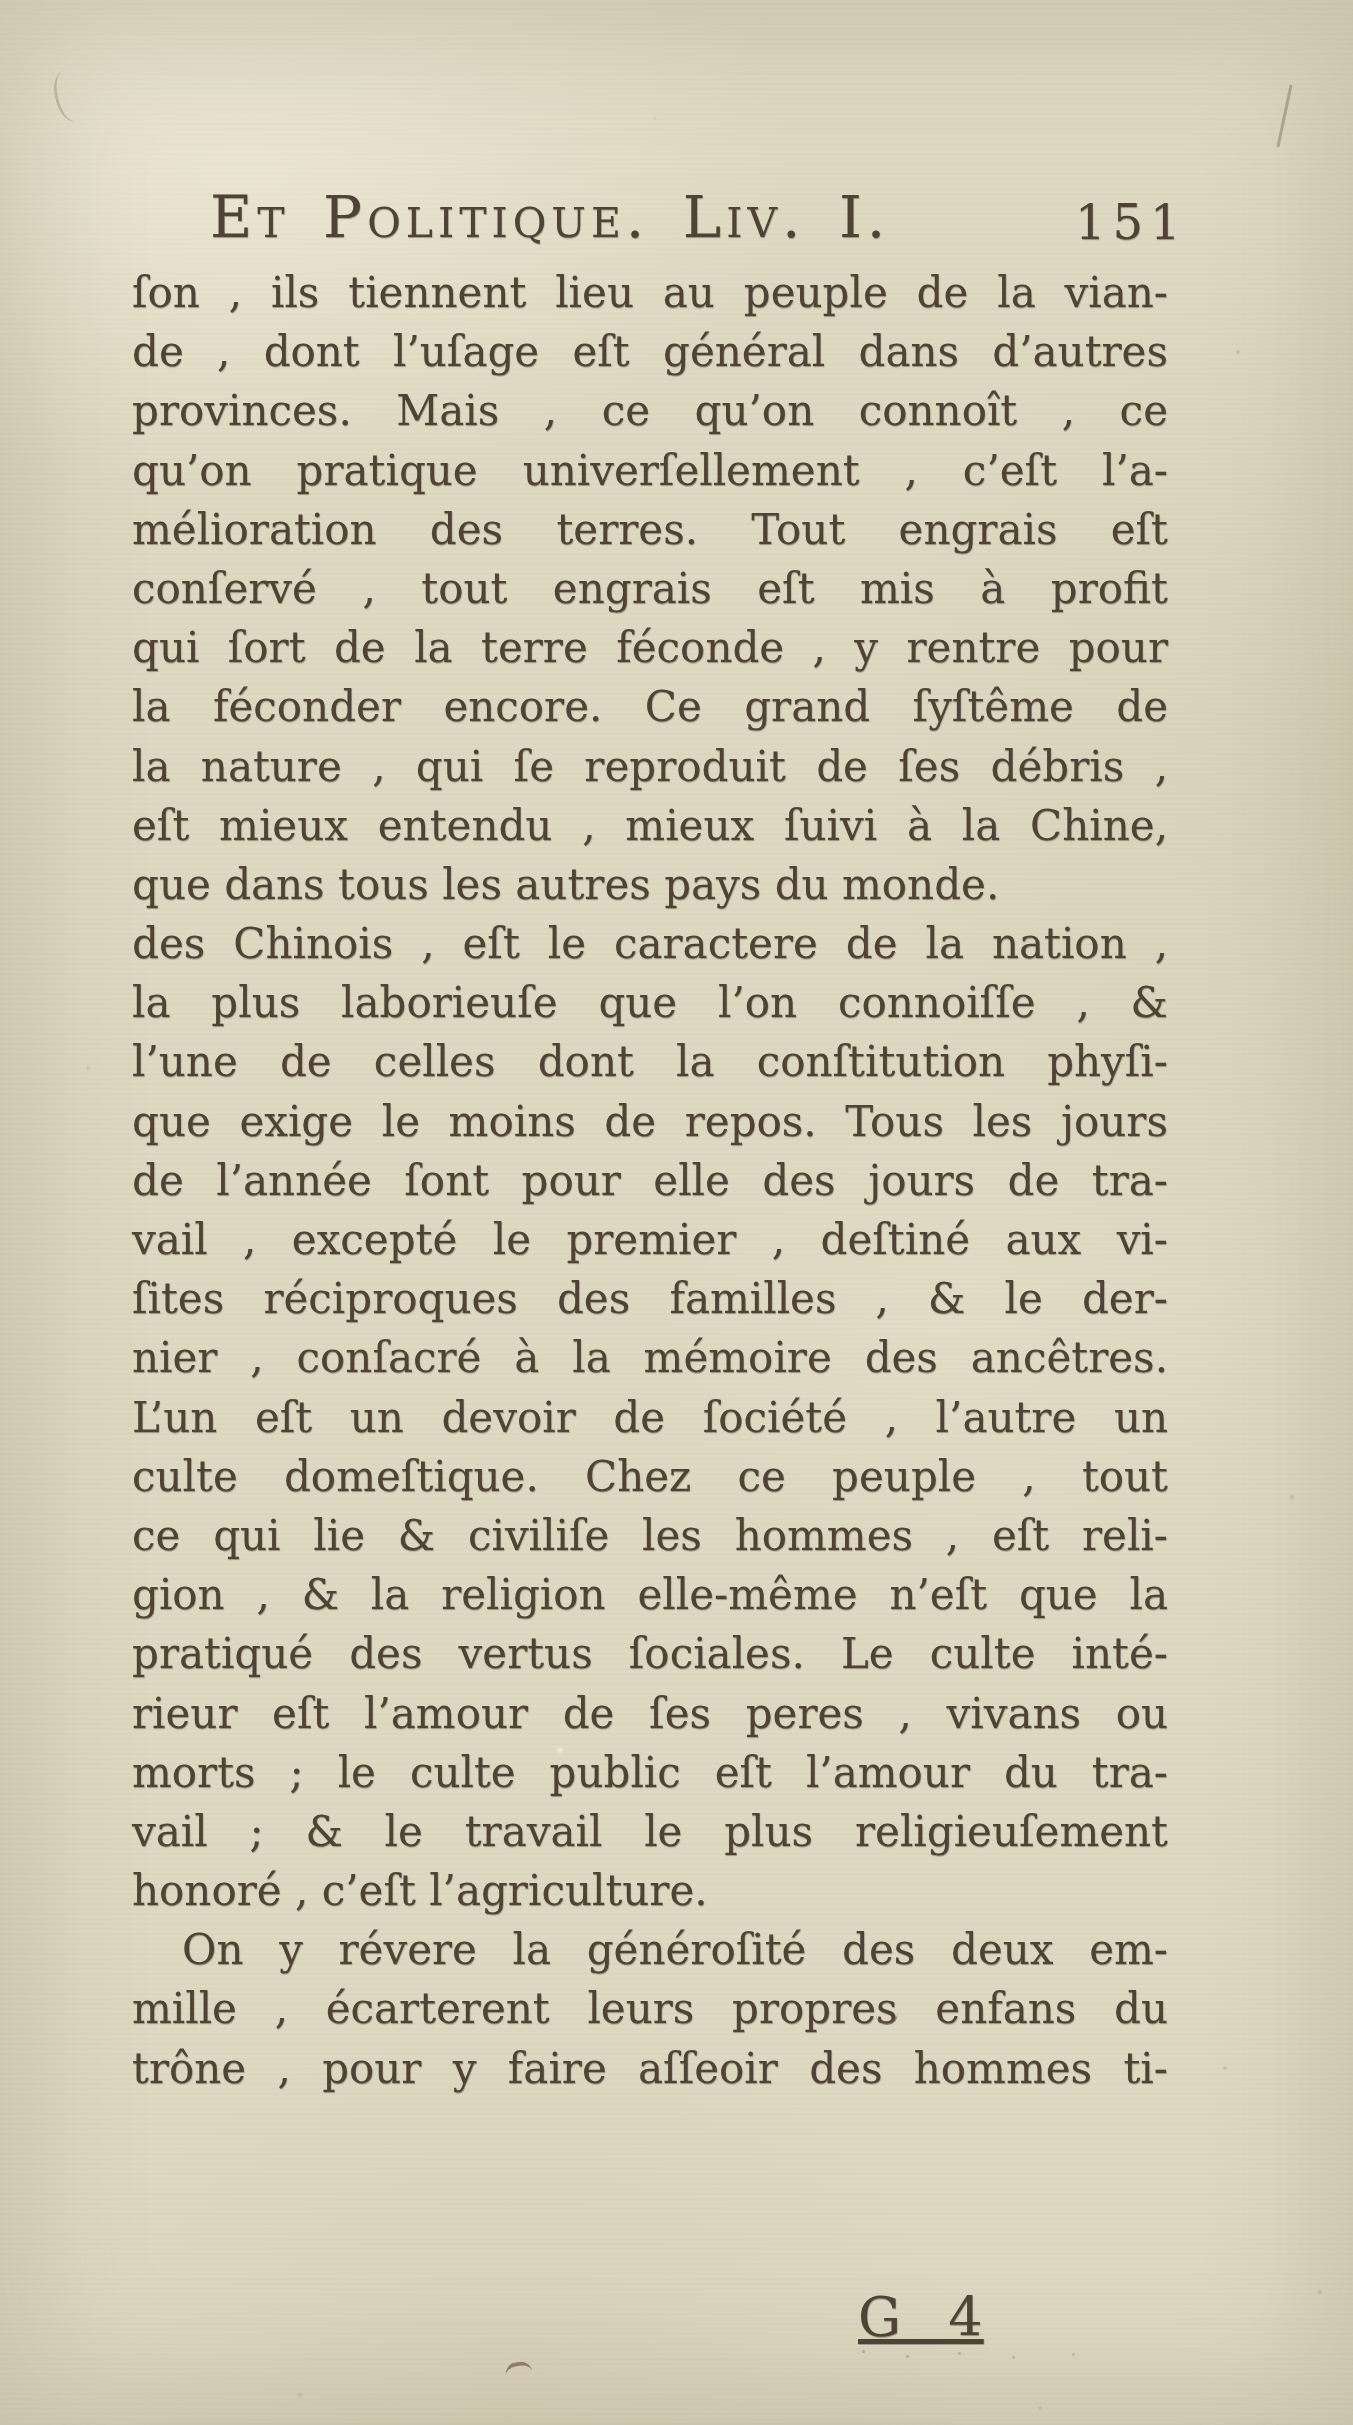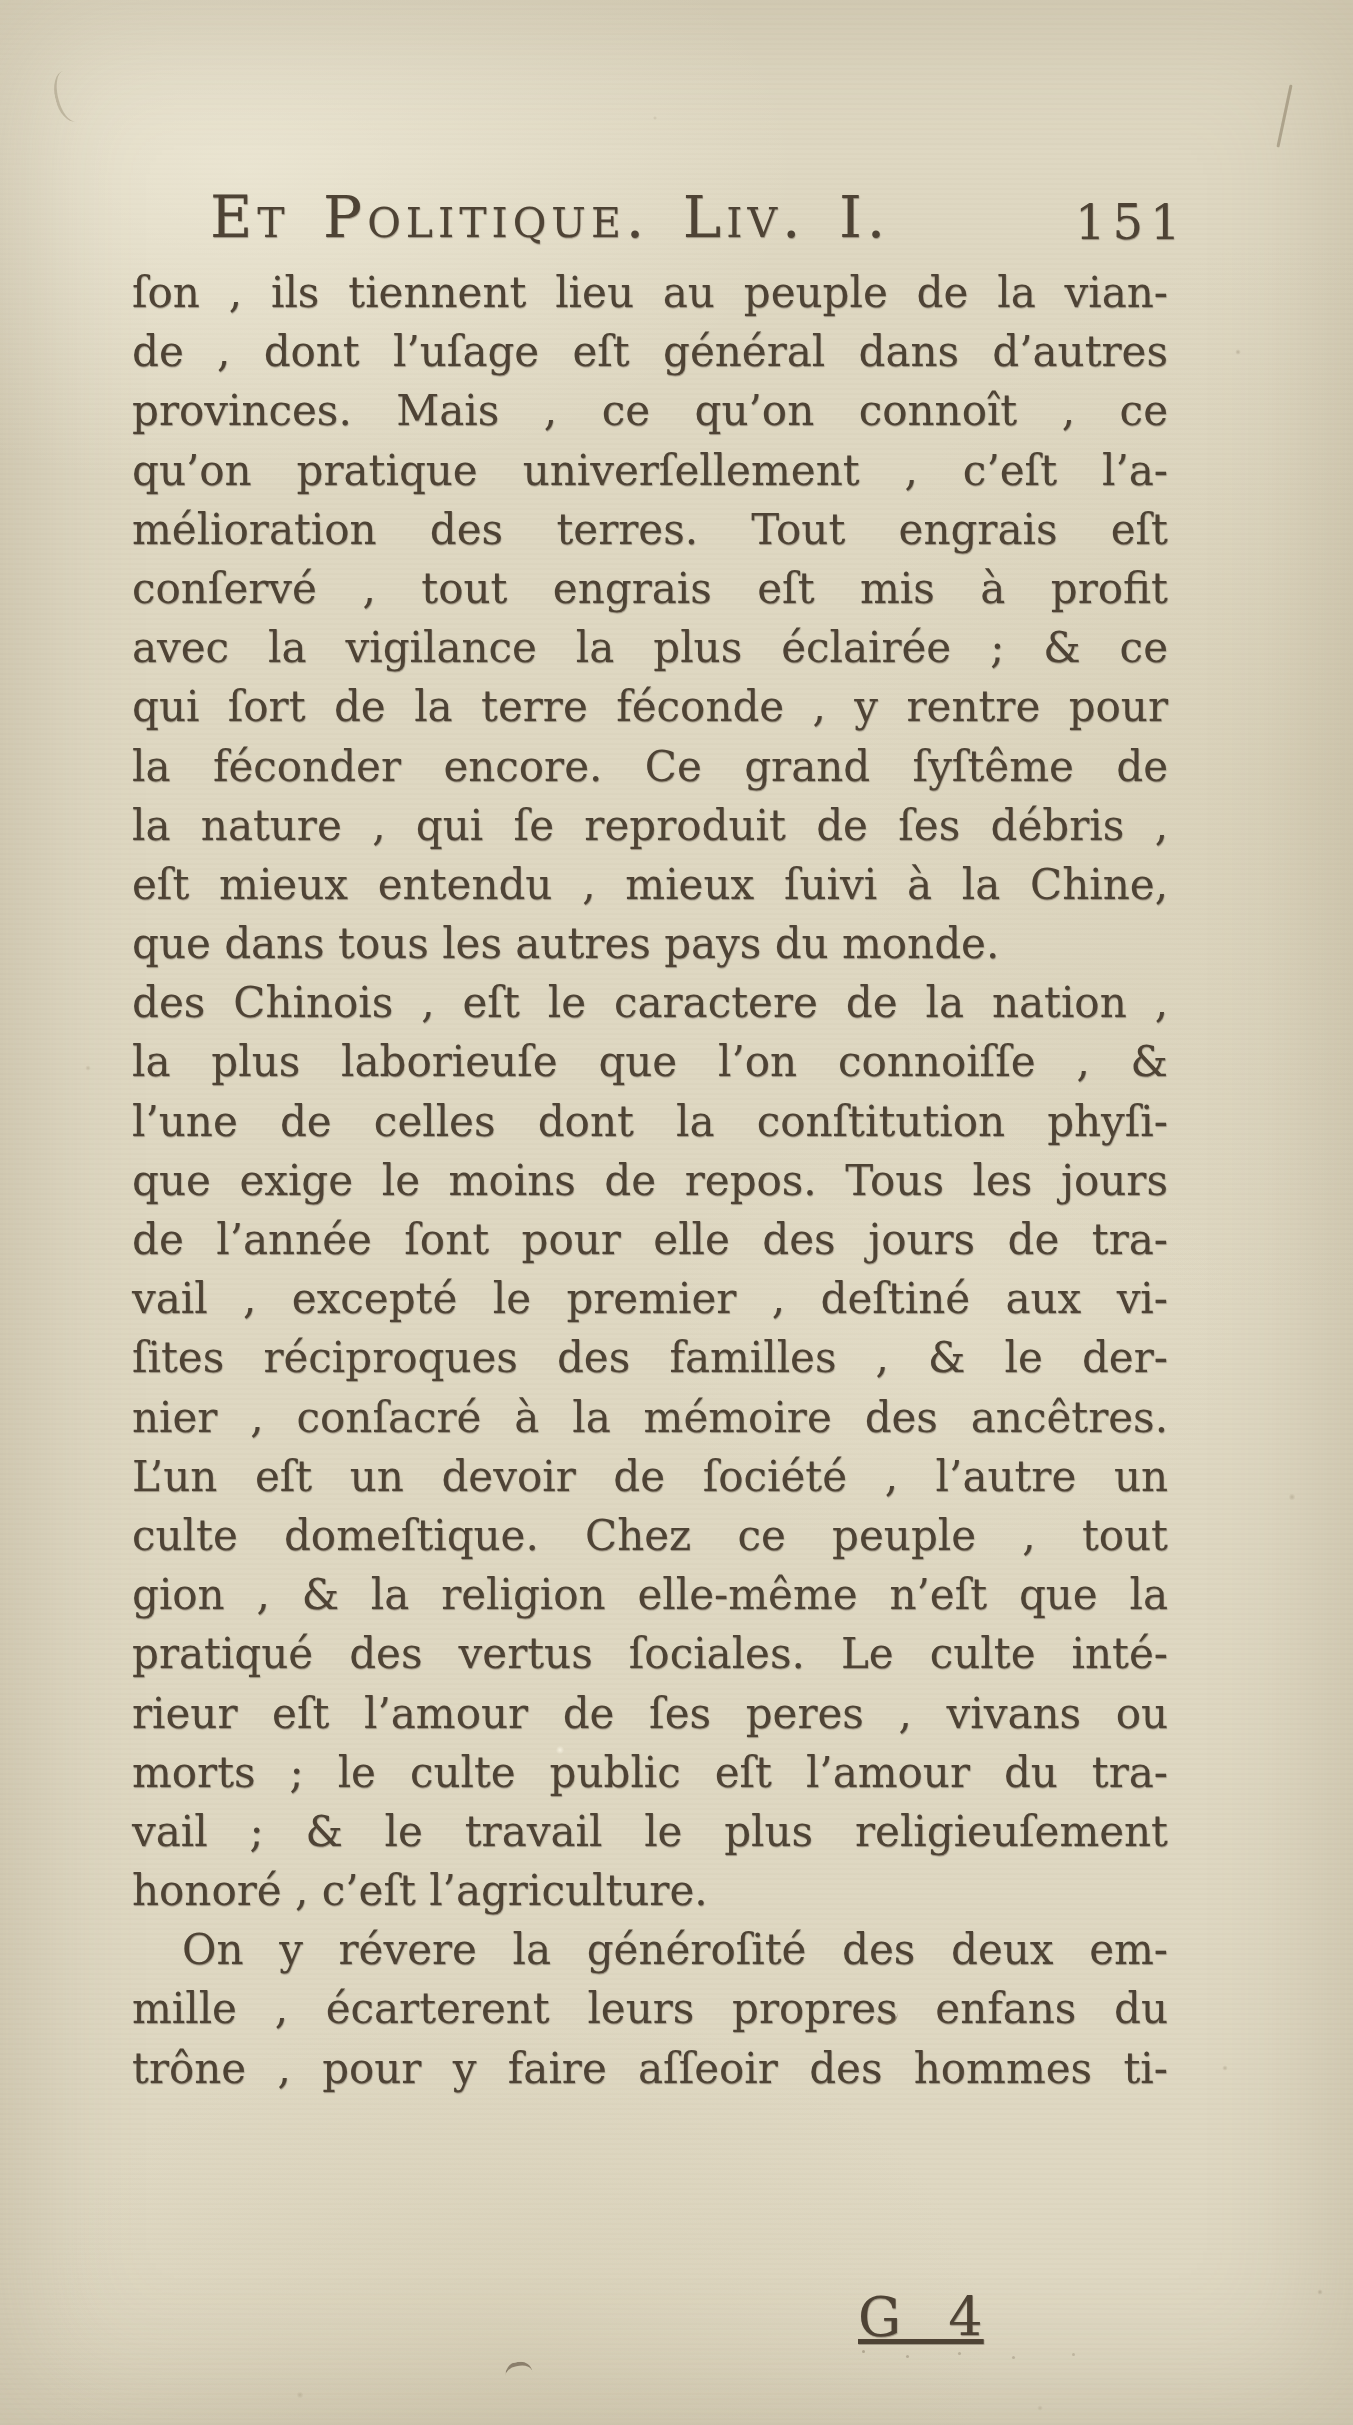--- a/index.html
+++ b/index.html
@@ -88,39 +88,39 @@
 
   <div class="text-block ink">
 
     <div>
       <div class="tl">ſon , ils tiennent lieu au peuple de la vian-</div>
       <div class="tl">de , dont l’uſage eſt général dans d’autres</div>
       <div class="tl">provinces. Mais , ce qu’on connoît , ce</div>
       <div class="tl">qu’on pratique univerſellement , c’eſt l’a-</div>
       <div class="tl">mélioration des terres. Tout engrais eſt</div>
       <div class="tl">conſervé , tout engrais eſt mis à profit</div>
-      <div class="tl">avec la vigilance la plus éclairée ; &amp; ce</div>
       <div class="tl">qui ſort de la terre féconde , y rentre pour</div>
       <div class="tl">la féconder encore. Ce grand ſyſtême de</div>
       <div class="tl">la nature , qui ſe reproduit de ſes débris ,</div>
       <div class="tl">eſt mieux entendu , mieux ſuivi à la Chine,</div>
       <div class="tl end">que dans tous les autres pays du monde.</div>
     </div>
 
     <div>
       <div class="tl">des Chinois , eſt le caractere de la nation ,</div>
       <div class="tl">la plus laborieuſe que l’on connoiſſe , &amp;</div>
       <div class="tl">l’une de celles dont la conſtitution phyſi-</div>
       <div class="tl">que exige le moins de repos. Tous les jours</div>
       <div class="tl">de l’année ſont pour elle des jours de tra-</div>
       <div class="tl">vail , excepté le premier , deſtiné aux vi-</div>
       <div class="tl">ſites réciproques des familles , &amp; le der-</div>
       <div class="tl">nier , conſacré à la mémoire des ancêtres.</div>
       <div class="tl">L’un eſt un devoir de ſociété , l’autre un</div>
       <div class="tl">culte domeſtique. Chez ce peuple , tout</div>
+      <div class="tl">ce qui lie &amp; civiliſe les hommes , eſt reli-</div>
       <div class="tl">gion , &amp; la religion elle-même n’eſt que la</div>
       <div class="tl">pratiqué des vertus ſociales. Le culte inté-</div>
       <div class="tl">rieur eſt l’amour de ſes peres , vivans ou</div>
       <div class="tl">morts ; le culte public eſt l’amour du tra-</div>
       <div class="tl">vail ; &amp; le travail le plus religieuſement</div>
       <div class="tl end">honoré , c’eſt l’agriculture.</div>
     </div>
 
     <div>
       <div class="tl indent">On y révere la généroſité des deux em-</div>

